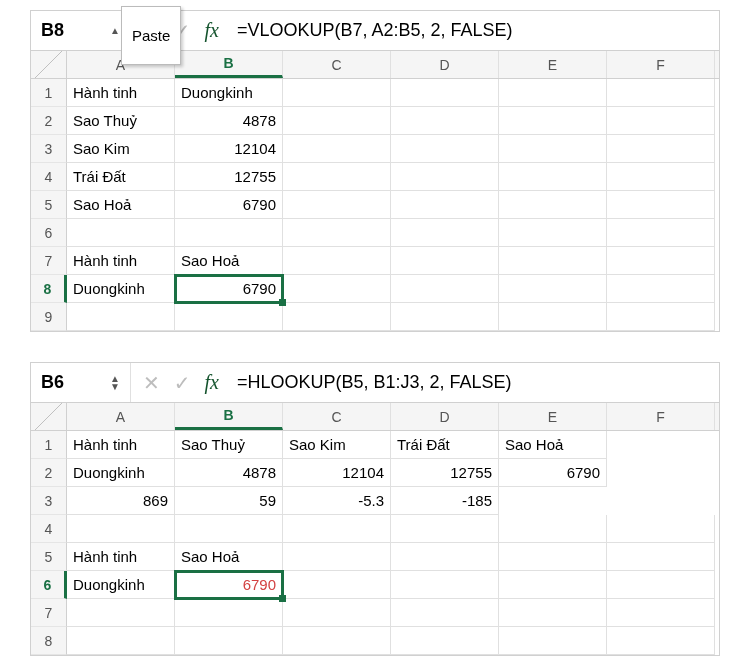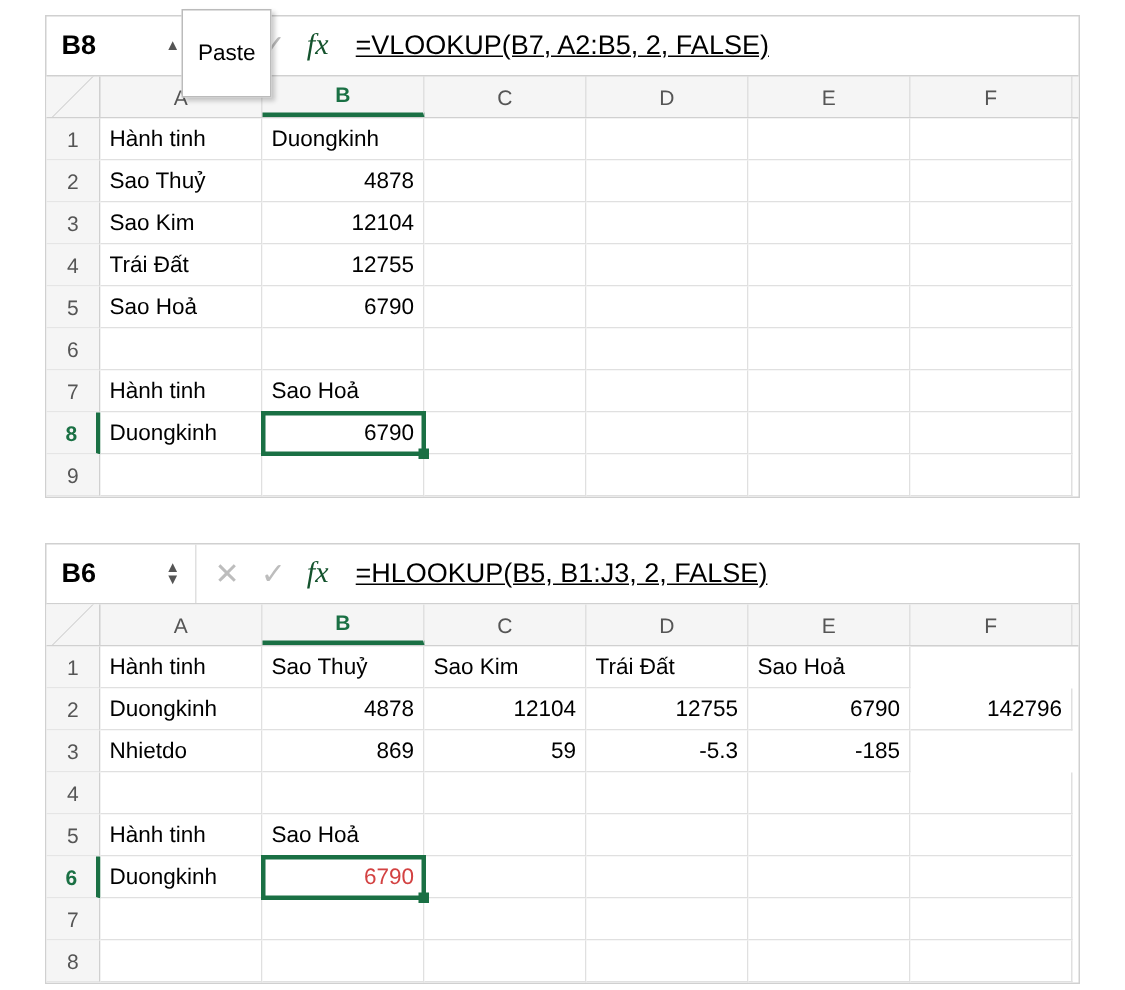--- a/index.html
+++ b/index.html
@@ -5,21 +5,21 @@
     * { margin:0; padding:0; box-sizing:border-box; font-family:Arial,Helvetica,sans-serif; }
     body { background:#fff; width:750px; height:660px; padding:10px 30px; color:#000; }
     .sheet { margin-bottom:30px; border:1px solid #d0d0d0; background:#fff; }
     
     .fbar { display:flex; align-items:center; height:40px; border-bottom:1px solid #d0d0d0; }
     .namebox { width:100px; padding:0 10px; font-size:18px; font-weight:bold; display:flex; align-items:center; justify-content:space-between; border-right:1px solid #e0e0e0; height:100%; }
     .namebox-spin { display:flex; flex-direction:column; line-height:8px; font-size:10px; color:#555; }
     .paste-pop { position:absolute; margin-left:90px; margin-top:10px; background:#fff; border:1px solid #bbb; padding:20px 10px; font-size:15px; box-shadow:2px 2px 3px rgba(0,0,0,0.2); }
     .fbar-icons { display:flex; align-items:center; gap:14px; padding:0 12px; color:#bdbdbd; font-size:20px; }
     .fx { font-style:italic; font-family:'Times New Roman',serif; color:#14532d; font-size:20px; }
-    .formula-input { flex:1; font-size:18px; padding:0 6px; border:none; outline:none; background:transparent;text-decoration:underline; }
+    .formula-input { flex:1; font-size:18px; padding:0 6px; border:none; outline:none; background:transparent; }
     
     .hdrrow { display:flex; height:28px; background:#f5f5f5; border-bottom:1px solid #d0d0d0; }
     .corner { width:36px; border-right:1px solid #d0d0d0; background:linear-gradient(135deg,#f5f5f5 49%,#c0c0c0 50%,#f5f5f5 51%); }
     .colhdr { width:108px; border-right:1px solid #e0e0e0; display:flex; align-items:center; justify-content:center; color:#555; font-size:14px; }
     .colhdr.active { border-bottom:3px solid #1a7044; color:#1a7044; font-weight:bold; }
     
     .grid { display:flex; flex-direction:column; }
     .row { display:flex; height:28px; }
     .rowhdr { width:36px; background:#f5f5f5; border-right:1px solid #d0d0d0; border-bottom:1px solid #e5e5e5; display:flex; align-items:center; justify-content:center; font-size:14px; color:#555; }
     .rowhdr.active { border-right:3px solid #1a7044; color:#1a7044; font-weight:bold; }
@@ -171,25 +171,23 @@
         <div class="cell">Trái Đất</div>
         <div class="cell">Sao Hoả</div>
       </div>
       <div class="row">
         <div class="rowhdr">2</div>
         <div class="cell">Duongkinh</div>
         <div class="cell num">4878</div>
         <div class="cell num">12104</div>
         <div class="cell num">12755</div>
         <div class="cell num">6790</div>
-        <div class="cell num">142796</div>
       </div>
       <div class="row">
         <div class="rowhdr">3</div>
-        <div class="cell">Nhietdo</div>
         <div class="cell num">869</div>
         <div class="cell num">59</div>
         <div class="cell num">-5.3</div>
         <div class="cell num">-185</div>
       </div>
       <div class="row">
         <div class="rowhdr">4</div>
         <div class="cell"></div>
         <div class="cell"></div>
         <div class="cell"></div>

